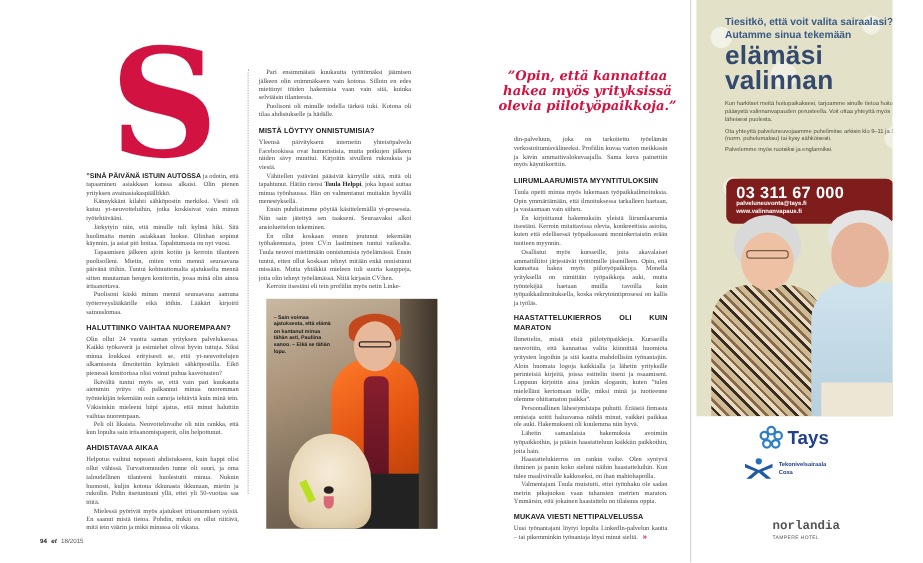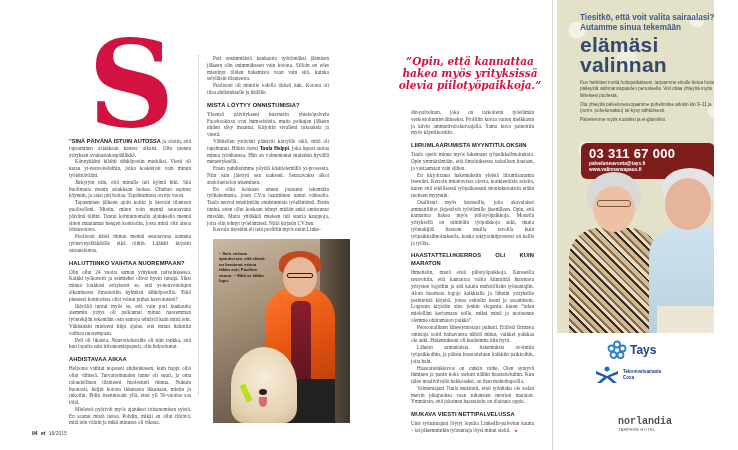--- a/index.html
+++ b/index.html
@@ -101,21 +101,21 @@
   .ad-photo .woman-body { position: absolute; left: 12px; top: 60px; width: 90px; height: 105px; border-radius: 30px 30px 0 0;
     background: repeating-linear-gradient(45deg, #cdbb96 0 4px, #3a2a22 4px 6px, #e8dcc0 6px 9px, #8a6a4a 9px 11px); }
   .ad-photo .man-hair { position: absolute; left: 105px; top: 0; width: 56px; height: 40px; border-radius: 50%; background: #e4e4e4; }
   .ad-photo .man-face { position: absolute; left: 108px; top: 10px; width: 46px; height: 52px; border-radius: 50%; background: #e6b49a; }
   .ad-photo .man-body { position: absolute; left: 92px; top: 58px; width: 95px; height: 107px; border-radius: 30px 0 0 0; background: linear-gradient(180deg,#cfe3ee,#b7d0de); }
   .ad-photo .man-pants { position: absolute; left: 100px; top: 138px; width: 90px; height: 30px; background: #ede6d4; }
 
   .logos { position: absolute; left: 0; top: 340px; width: 181px; height: 110px; font-family: "Liberation Sans", sans-serif; }
   .logo-tays { position: absolute; left: 50px; top: 0; display: flex; align-items: center; gap: 3px; }
   .logo-tays .mark { width: 20px; height: 20px; }
-  .logo-tays .word { font-size: 12px; font-weight: bold; color: #23418a; }
+  .logo-tays .word { font-size: 15px; font-weight: bold; color: #23418a; }
   .logo-coxa { position: absolute; left: 38px; top: 26px; display: flex; align-items: center; gap: 4px; }
   .logo-coxa .mark { width: 24px; height: 18px; }
   .logo-coxa .word { font-size: 4.6px; line-height: 6px; font-weight: bold; color: #23418a; }
   .logo-syd { position: absolute; left: 36px; top: 50px; display: flex; align-items: center; gap: 3px; }
   .logo-syd .mark { width: 18px; height: 18px; }
   .logo-syd .word { font-size: 9.5px; font-style: italic; font-weight: bold; color: #333; }
   .logo-norl { position: absolute; left: 61px; top: 76px; }
   .logo-norl .word { font-family: Liberation Mono, monospace; font-size: 10px; font-weight: bold; color: #555; line-height: 11px; }
   .logo-norl .sub { font-size: 4px; color: #555; letter-spacing: 0.3px; }
 </style>

